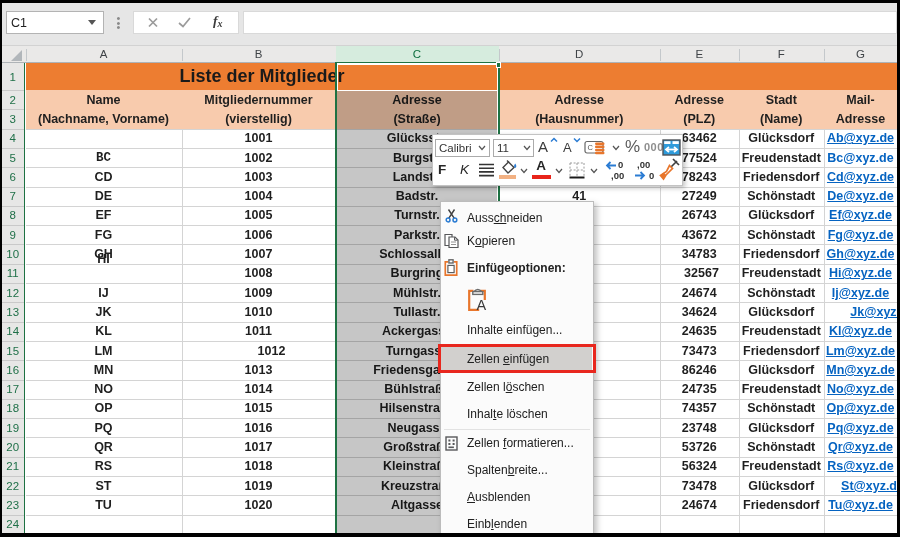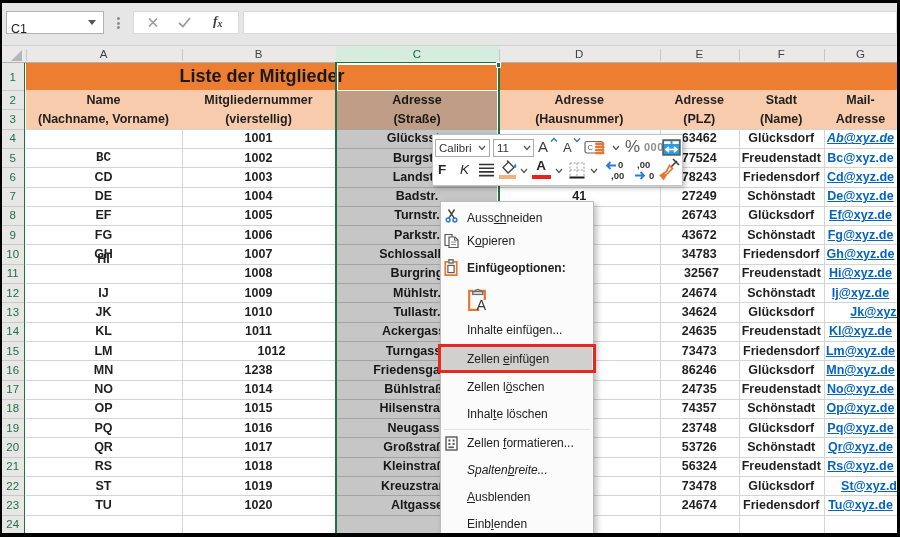--- a/index.html
+++ b/index.html
@@ -9,21 +9,21 @@
      font-size:12.5px;font-weight:bold;color:#1f1f1f;white-space:nowrap;}
   .gv{background:#d4d4d4;width:1px;}
   .gh{background:#d4d4d4;height:1px;}
   .hl{font-size:11.5px;color:#3f4347;display:flex;align-items:center;justify-content:center;}
   .rn{font-size:11.5px;color:#1f7048;display:flex;align-items:center;justify-content:center;}
   .mi{font-size:12px;color:#212121;line-height:18px;white-space:nowrap;}
 </style></head><body>
 <div id="scr">
 <div style="left:0;top:0;width:900px;height:46px;background:#e6e6e6;"></div>
 <div style="left:6px;top:11px;width:98px;height:23px;background:#fff;border:1px solid #b3b3b3;"></div>
-<div style="left:11px;top:13px;width:60px;height:31px;font-size:12.5px;color:#222;display:flex;align-items:center;text-align:center;">C1</div>
+<div style="left:11px;top:13px;width:60px;height:19px;font-size:12.5px;color:#222;display:flex;align-items:center;text-align:center;">C1</div>
 <div style="left:88px;top:19.5px;width:0;height:0;border-left:4.5px solid transparent;border-right:4.5px solid transparent;border-top:5.5px solid #555;"></div>
 <div style="left:116.5px;top:16px;width:3px;height:15px;color:#8a8a8a;font-size:11px;line-height:4.6px;letter-spacing:0;">•<br>•<br>•</div>
 <div style="left:132.5px;top:11px;width:106px;height:23px;background:#fff;border:1px solid #d9d9d9;"></div>
 <svg style="left:146px;top:16px;" width="14" height="13" viewBox="0 0 14 13">
 <path d="M3 2.5 L11 10.5 M11 2.5 L3 10.5" stroke="#9b9b9b" stroke-width="1.7" fill="none"></path>
     </svg>
 <svg style="left:177px;top:16px;" width="15" height="13" viewBox="0 0 15 13">
 <path d="M2 7 L6 10.5 L13 2" stroke="#9b9b9b" stroke-width="1.7" fill="none"></path>
     </svg>
 <div style="left:213px;top:13px;width:22px;height:20px;font-family:'Liberation Serif',serif;font-style:italic;font-weight:bold;font-size:13.5px;color:#3d3d3d;">f<span style="position:static;font-size:10px;vertical-align:-2px;">x</span></div>
@@ -138,21 +138,21 @@
 <div class="d" style="left:660.0px;top:90.0px;width:78.5px;height:19.3px;">Adresse</div>
 <div class="d" style="left:660.0px;top:109.3px;width:78.5px;height:19.3px;">(PLZ)</div>
 <div class="d" style="left:738.5px;top:90.0px;width:85.5px;height:19.3px;">Stadt</div>
 <div class="d" style="left:738.5px;top:109.3px;width:85.5px;height:19.3px;">(Name)</div>
 <div class="d" style="left:824.0px;top:90.0px;width:73.0px;height:19.3px;">Mail-</div>
 <div class="d" style="left:824.0px;top:109.3px;width:73.0px;height:19.3px;">Adresse</div>
 <div class="d" style="left:181.5px;top:128.6px;width:154.0px;height:19.3px;">1001</div>
 <div class="d" style="left:335.5px;top:128.6px;width:163.0px;height:19.3px;">Glücksstr.</div>
 <div class="d" style="left:660.0px;top:128.6px;width:78.5px;height:19.3px;">63462</div>
 <div class="d" style="left:738.5px;top:128.6px;width:85.5px;height:19.3px;">Glücksdorf</div>
-<div class="d" style="left:824.0px;top:128.6px;width:73.0px;height:19.3px;color:#0563c1;font-style:italic;">
+<div class="d" style="left:824.0px;top:128.6px;width:73.0px;height:19.3px;color:#0563c1;">
       <span style="position:static;text-decoration:underline;">Ab@xyz.de</span>
     </div>
 <div class="d" style="left:25.5px;top:147.9px;width:156.0px;height:19.3px;font-family:Liberation Mono, monospace;">BC</div>
 <div class="d" style="left:181.5px;top:147.9px;width:154.0px;height:19.3px;">1002</div>
 <div class="d" style="left:335.5px;top:147.9px;width:163.0px;height:19.3px;">Burgstr.</div>
 <div class="d" style="left:660.0px;top:147.9px;width:78.5px;height:19.3px;">77524</div>
 <div class="d" style="left:738.5px;top:147.9px;width:85.5px;height:19.3px;">Freudenstadt</div>
 <div class="d" style="left:824.0px;top:147.9px;width:73.0px;height:19.3px;color:#0563c1;">
       <span style="position:static;">Bc@xyz.de</span>
     </div>
@@ -230,21 +230,21 @@
     </div>
 <div class="d" style="left:25.5px;top:340.9px;width:156.0px;height:19.3px;">LM</div>
 <div class="d" style="left:181.5px;top:340.9px;width:180px;height:19.3px;">1012</div>
 <div class="d" style="left:335.5px;top:340.9px;width:163.0px;height:19.3px;">Turngasse</div>
 <div class="d" style="left:660.0px;top:340.9px;width:78.5px;height:19.3px;">73473</div>
 <div class="d" style="left:738.5px;top:340.9px;width:85.5px;height:19.3px;">Friedensdorf</div>
 <div class="d" style="left:824.0px;top:340.9px;width:73.0px;height:19.3px;color:#0563c1;">
       <span style="position:static;text-decoration:underline;">Lm@xyz.de</span>
     </div>
 <div class="d" style="left:25.5px;top:360.2px;width:156.0px;height:19.3px;">MN</div>
-<div class="d" style="left:181.5px;top:360.2px;width:154.0px;height:19.3px;">1238</div>
+<div class="d" style="left:181.5px;top:360.2px;width:154.0px;height:19.3px;">1013</div>
 <div class="d" style="left:335.5px;top:360.2px;width:163.0px;height:19.3px;">Friedensgasse</div>
 <div class="d" style="left:660.0px;top:360.2px;width:78.5px;height:19.3px;">86246</div>
 <div class="d" style="left:738.5px;top:360.2px;width:85.5px;height:19.3px;">Glücksdorf</div>
 <div class="d" style="left:824.0px;top:360.2px;width:73.0px;height:19.3px;color:#0563c1;">
       <span style="position:static;text-decoration:underline;">Mn@xyz.de</span>
     </div>
 <div class="d" style="left:25.5px;top:379.5px;width:156.0px;height:19.3px;">NO</div>
 <div class="d" style="left:181.5px;top:379.5px;width:154.0px;height:19.3px;">1014</div>
 <div class="d" style="left:335.5px;top:379.5px;width:163.0px;height:19.3px;">Bühlstraße</div>
 <div class="d" style="left:660.0px;top:379.5px;width:78.5px;height:19.3px;">24735</div>
@@ -394,21 +394,21 @@
 <div style="left:439.5px;top:201px;width:154px;height:336px;background:#fbfbfb;border:1px solid #bcbcbc;border-bottom:none;box-shadow:3px 3px 6px rgba(0,0,0,0.25);z-index:15;"></div>
 <div style="left:441px;top:346.5px;width:151px;height:23.5px;background:#d2d0ce;z-index:16;"></div>
 <div class="mi" style="left:467px;top:208.5px;height:18px;z-index:17;">Auss<u>ch</u>neiden</div>
 <div class="mi" style="left:467px;top:231.5px;height:18px;z-index:17;">K<u>o</u>pieren</div>
 <div class="mi" style="left:467px;top:258.5px;height:18px;font-weight:bold;z-index:17;">Einfügeoptionen:</div>
 <div class="mi" style="left:467px;top:320.5px;height:18px;z-index:17;">Inhalte einfü<u>g</u>en...</div>
 <div class="mi" style="left:467px;top:349.5px;height:18px;z-index:17;">Zellen <u>e</u>infügen</div>
 <div class="mi" style="left:467px;top:378.0px;height:18px;z-index:17;">Zellen l<u>ö</u>schen</div>
 <div class="mi" style="left:467px;top:404.5px;height:18px;z-index:17;">Inhal<u>t</u>e löschen</div>
 <div class="mi" style="left:467px;top:434.0px;height:18px;z-index:17;">Zellen <u>f</u>ormatieren...</div>
-<div class="mi" style="left:467px;top:461.0px;height:18px;z-index:17;font-style:italic;">Spalten<u>b</u>reite...</div>
+<div class="mi" style="left:467px;top:461.0px;height:18px;z-index:17;">Spalten<u>b</u>reite...</div>
 <div class="mi" style="left:467px;top:488.0px;height:18px;z-index:17;"><u>A</u>usblenden</div>
 <div class="mi" style="left:467px;top:514.5px;height:18px;z-index:17;">Einb<u>l</u>enden</div>
 <div style="left:444px;top:428.5px;width:146px;height:1px;background:#e2e2e2;z-index:17;"></div>
 <svg style="left:445px;top:209px;z-index:17;" width="13" height="14" viewBox="0 0 13 14">
 <path d="M3.5 0.5 L9.3 9.3 M9.5 0.5 L3.7 9.3" stroke="#3f3f3f" stroke-width="1.4"></path>
 <circle cx="3.1" cy="11" r="1.9" fill="none" stroke="#2b7cd3" stroke-width="1.5"></circle>
 <circle cx="9.9" cy="11" r="1.9" fill="none" stroke="#2b7cd3" stroke-width="1.5"></circle>
 </svg>
 <svg style="left:444px;top:233px;z-index:17;" width="15" height="16" viewBox="0 0 15 16">
 <path d="M1 1.5 h7 v11 h-7 Z" fill="#fff" stroke="#57585a" stroke-width="1.2"></path>

